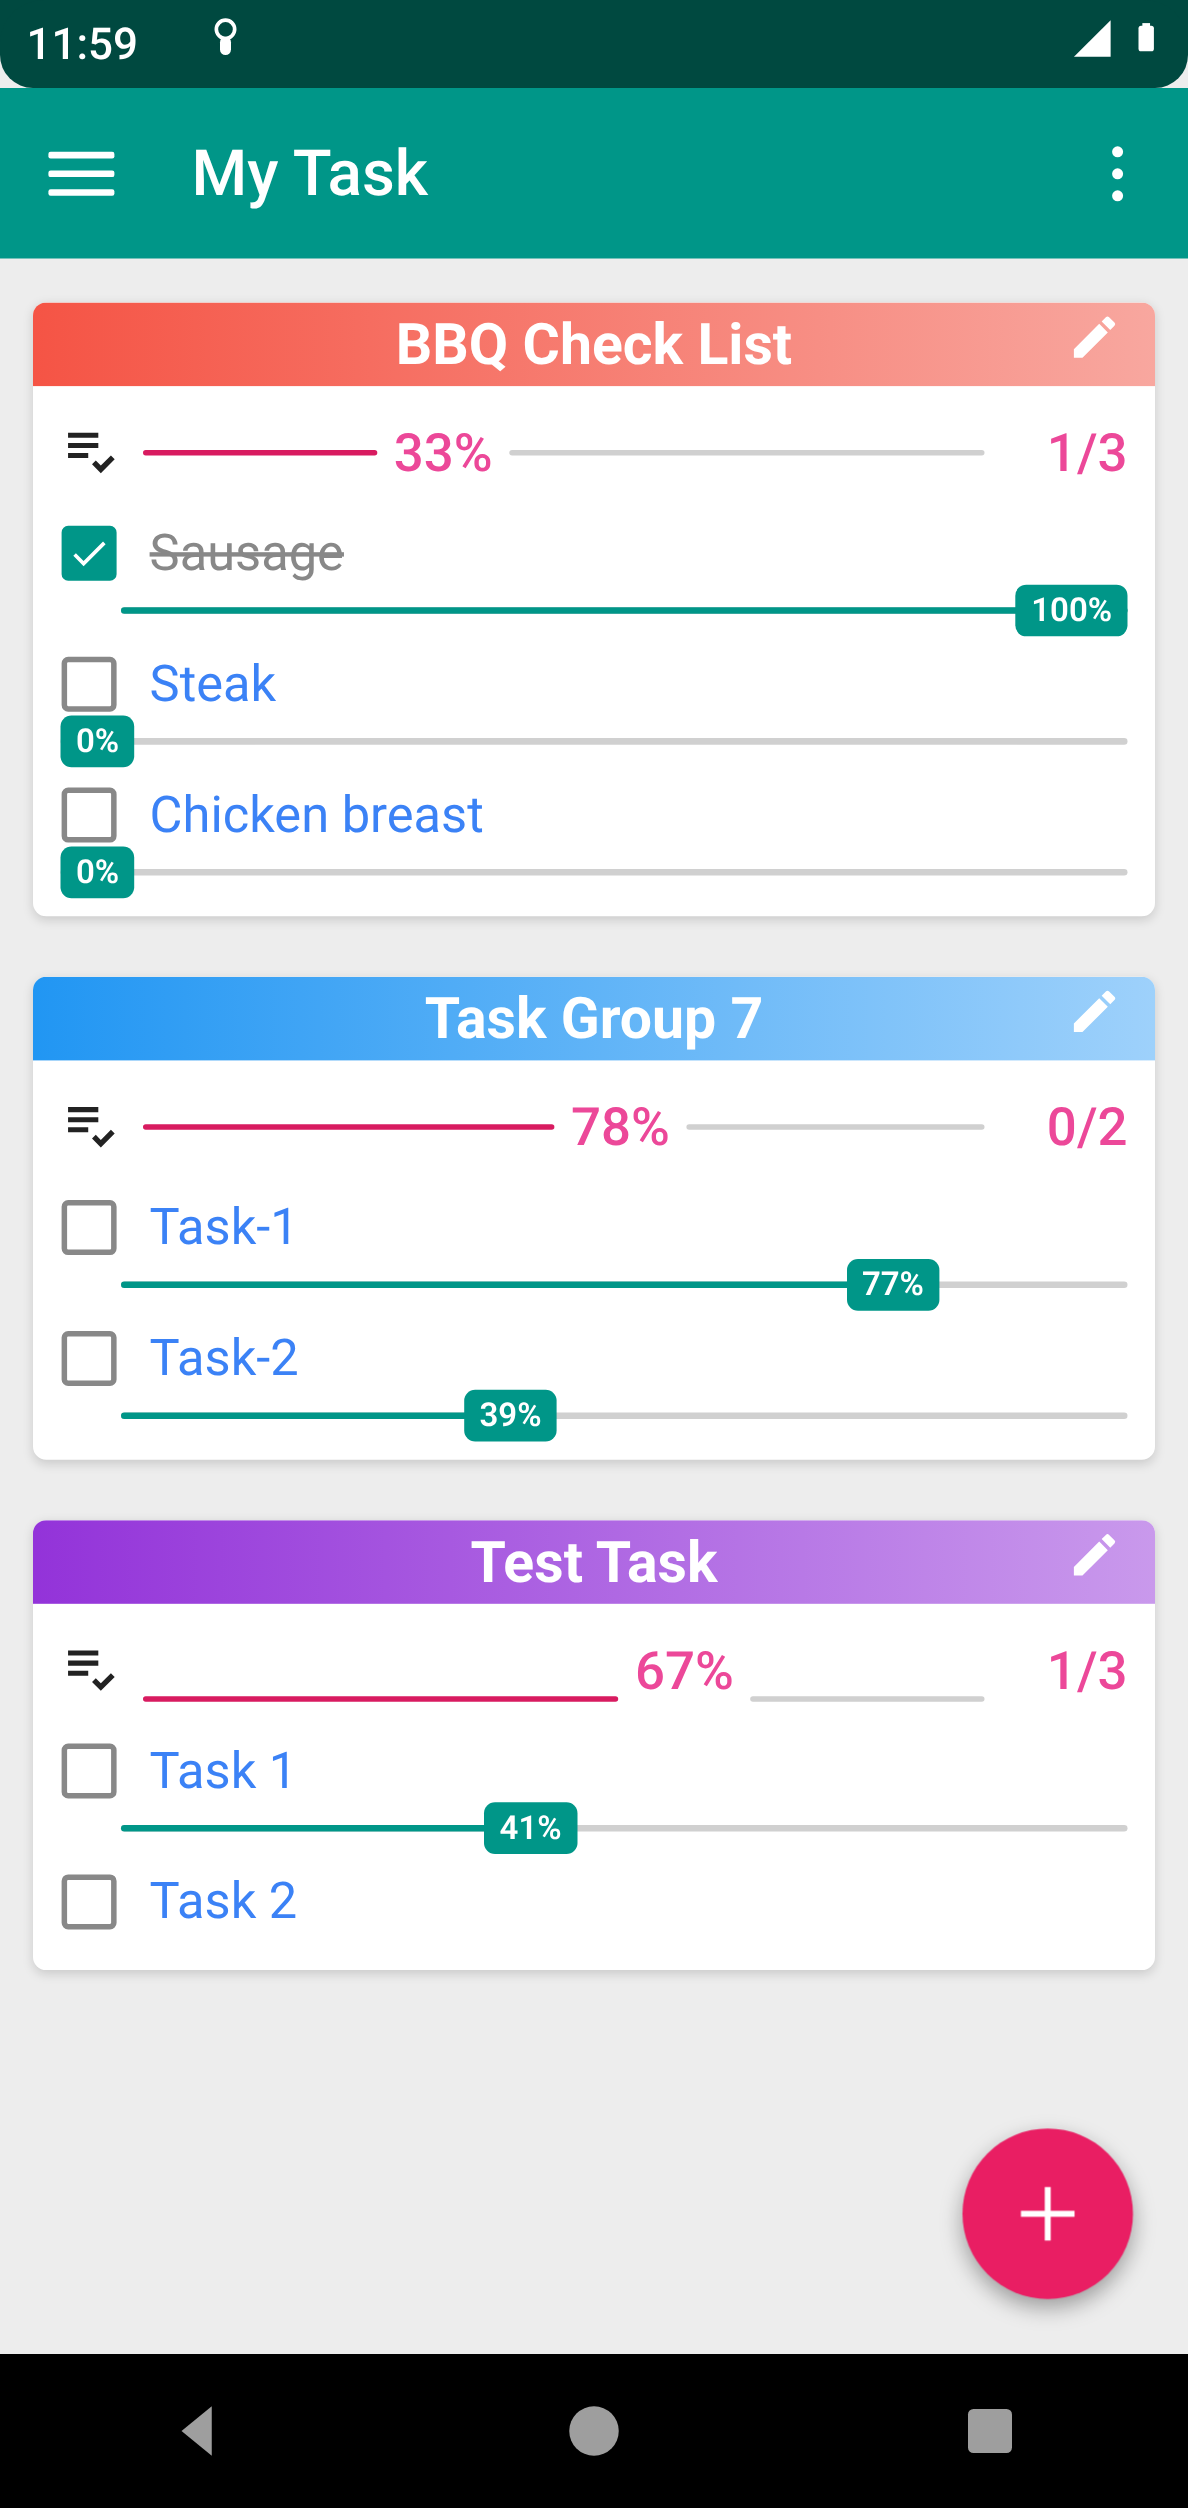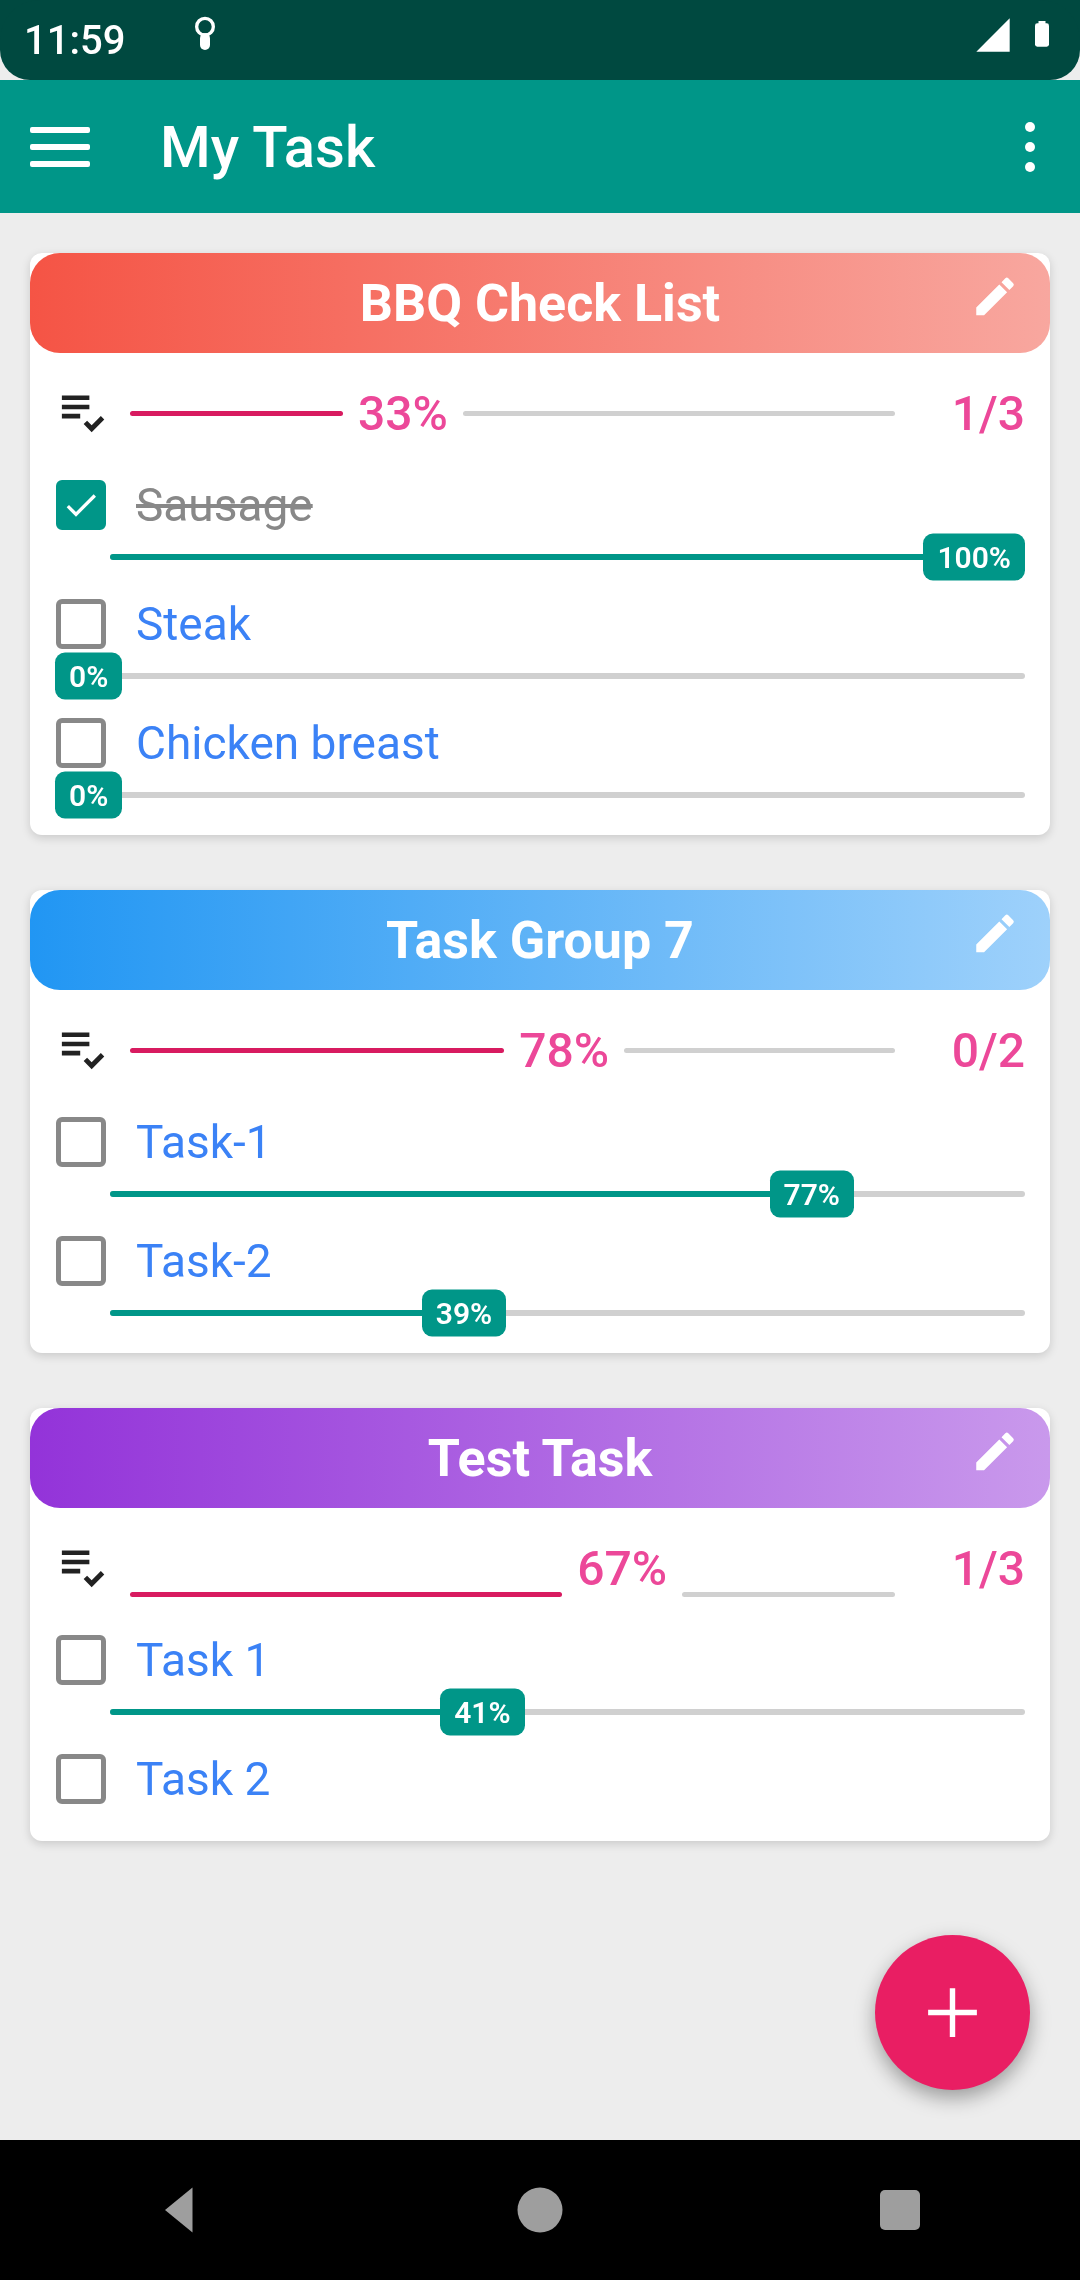--- a/index.html
+++ b/index.html
@@ -26,52 +26,51 @@
     top:0;left:0;right:0;
     height:50px;
     background:#004940;
     border-radius: 40px 40px 0 0;
   }
   .statusbar-left { display:flex; gap:60px; align-items:center; position:relative; z-index:1;}
   .statusbar-right { display:flex; gap:15px; align-items:center; position:relative; z-index:1;}
 
   
   .appbar {
-    height: 133px;
+    height: 155px;
     background: #009688;
     display: flex;
     align-items: center;
     color: #fff;
-    padding: 0 30px;
+    padding: 0 44px;
   }
   .hamburger { width: 60px; display:flex; flex-direction:column; gap:11px; cursor:pointer;}
   .hamburger span { height:6px; background:#fff; border-radius:2px;}
   .app-title { font-size: 58px; font-weight: 500; margin-left: 70px; flex:1;}
   .kebab { width:40px; display:flex; flex-direction:column; align-items:center; gap:10px; cursor:pointer;}
   .kebab span { width:10px; height:10px; background:#fff; border-radius:50%;}
 
   
   .content { padding: 40px 30px; height: calc(2280px - 80px - 155px - 140px); overflow:hidden;}
   .card {
     background:#fff;
     border-radius: 12px;
     box-shadow: 0 3px 10px rgba(0,0,0,0.15);
     margin-bottom: 55px;
     overflow:hidden;
   }
   .card-header {
-    height: 100px;
+    height: 76px;
     display:flex;
     align-items:center;
     justify-content:center;
     color:#fff;
     font-size: 52px;
     font-weight: 700;
     position:relative;
-    border-radius:30px;
   }
   .hdr-red    { background: linear-gradient(90deg, #f55445 0%, #f8a79f 100%); }
   .hdr-blue   { background: linear-gradient(90deg, #2196f3 0%, #9ed1fb 100%); }
   .hdr-purple { background: linear-gradient(90deg, #9333d9 0%, #c999ec 100%); }
   .edit-icn { position:absolute; right:30px; top:50%; transform:translateY(-50%); cursor:pointer;}
   .edit-icn svg { width:50px; height:50px; fill:#fff; }
 
   .card-body { padding: 20px 25px 25px 25px; }
 
   .summary-row {

